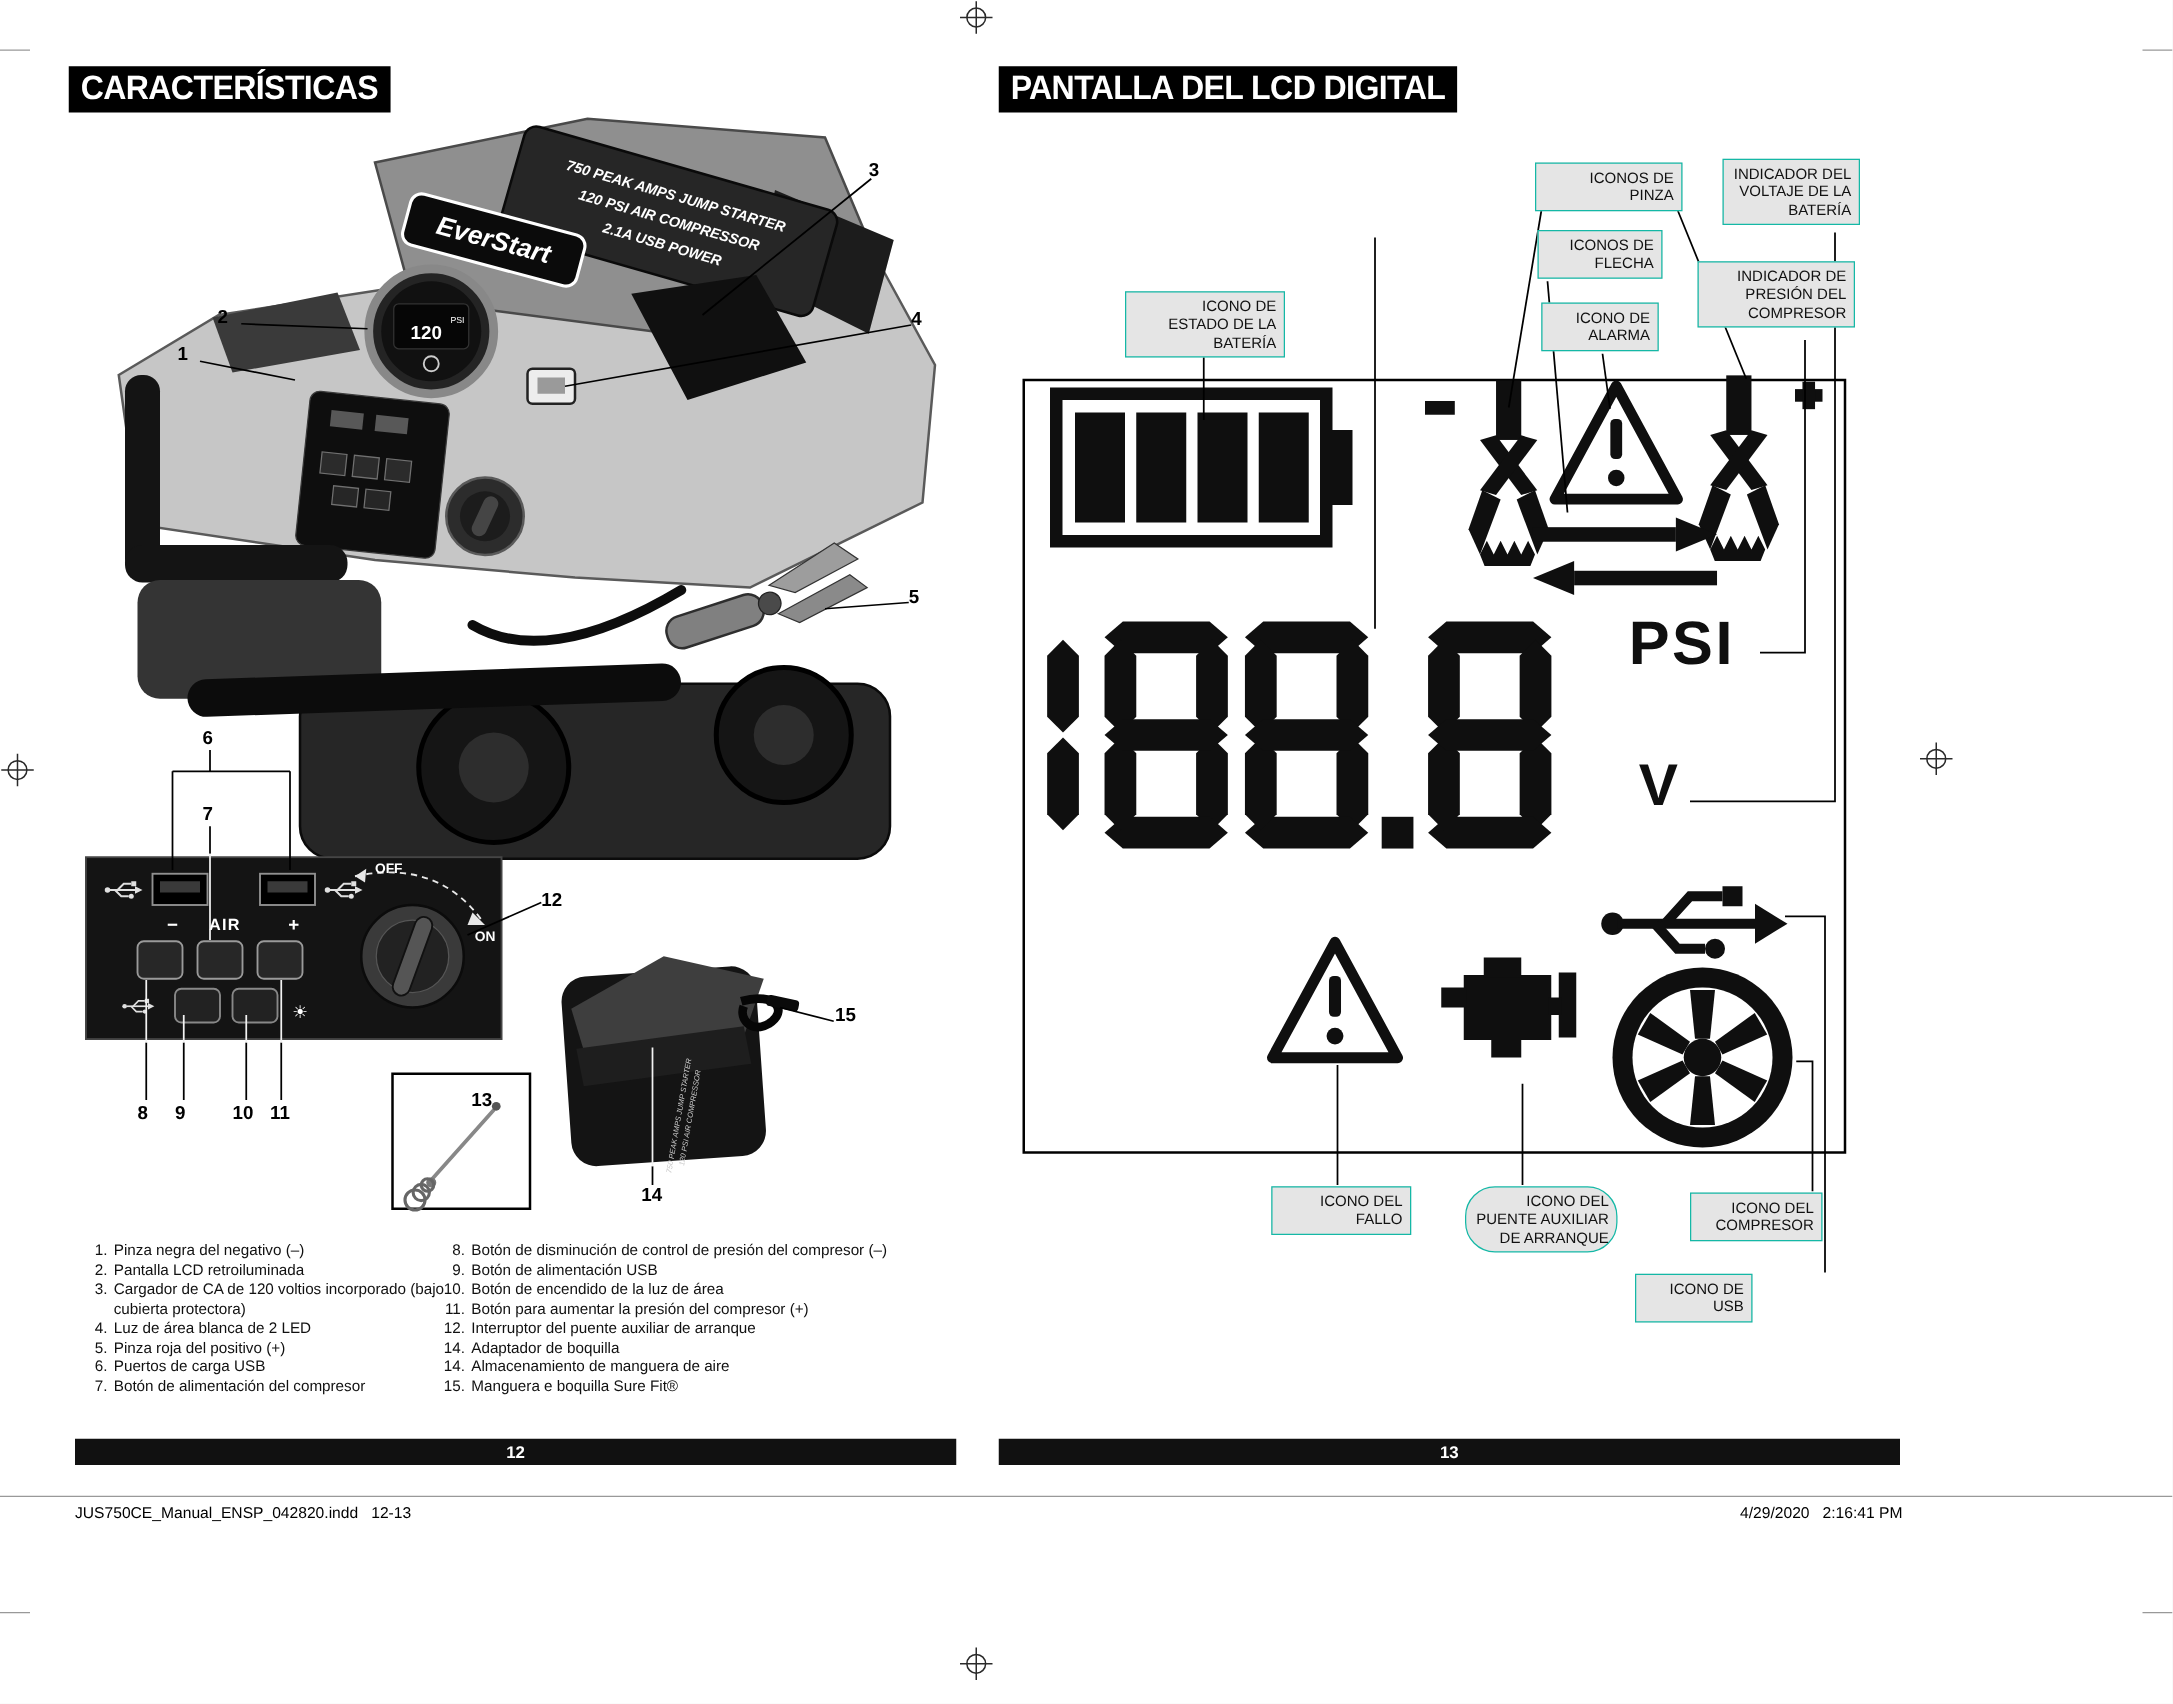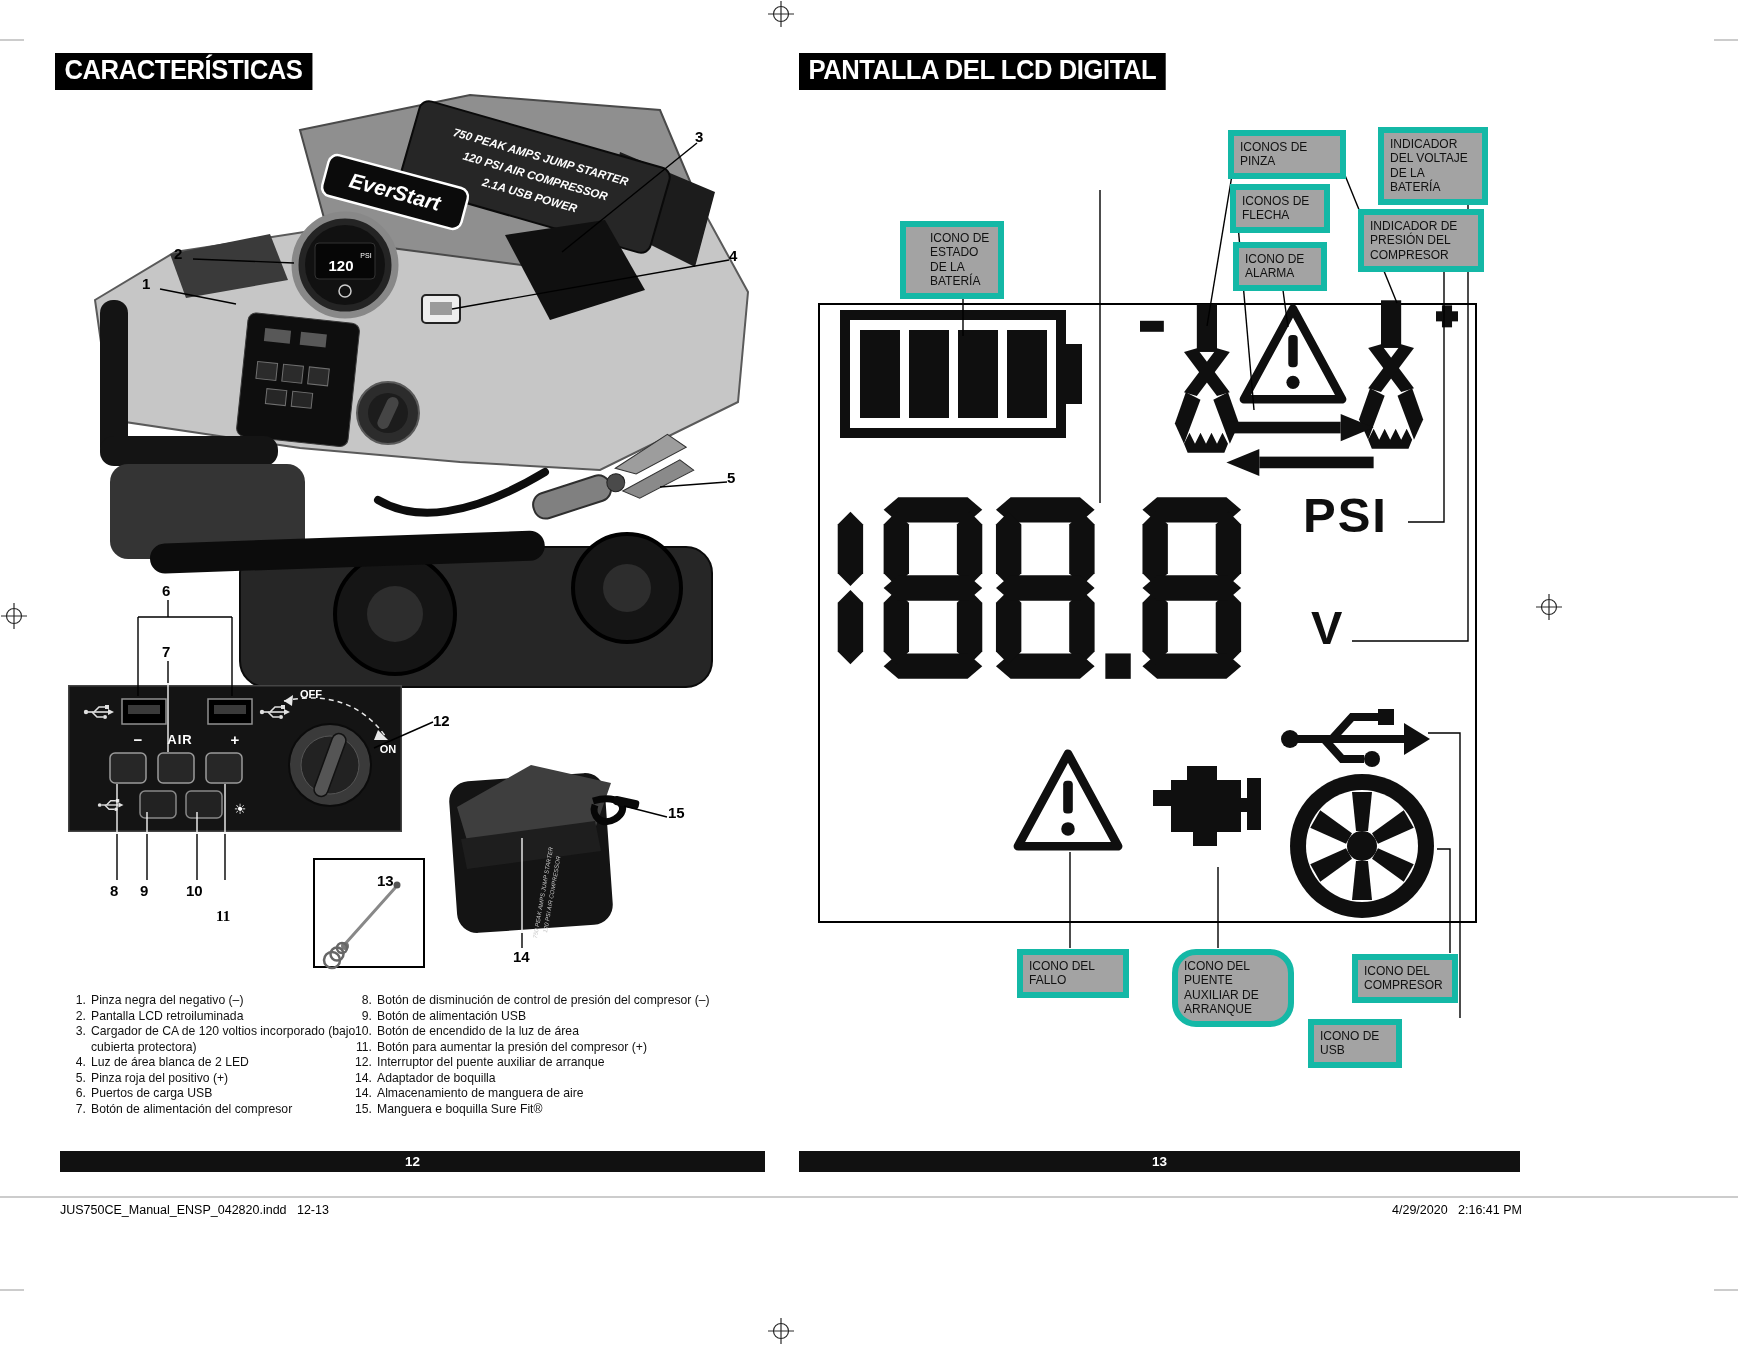--- a/index.html
+++ b/index.html
@@ -4,22 +4,22 @@
 <style>
   * { margin:0; padding:0; box-sizing:border-box; }
   body { background:#e8e8e8; font-family:"Liberation Sans", sans-serif; }
   #canvas { position:relative; width:1738px; height:1363px; background:#fff; overflow:hidden; }
   svg { display:block; overflow:visible; }
 
   .hdr { position:absolute; background:#000; color:#fff; font-weight:bold; font-size:27px;
          padding:2px 10px 4px; white-space:nowrap; letter-spacing:-0.5px;
          transform:scaleX(0.95); transform-origin:left center; z-index:2; }
 
-  .callout-box { position:absolute; border:6px solid #14b8a6; background:#a3a3a3; padding:4px 6px;
-                 font-size:12px; line-height:1.2; color:#111; z-index:3; }
+  .callout-box { position:absolute; border:1px solid #14b8a6; background:#e5e5e5; padding:4px 6px;
+                 font-size:12px; line-height:1.2; color:#111; z-index:3;text-align:right; }
   .num { position:absolute; font-size:15px; font-weight:bold; color:#000; z-index:4; }
 
   .pagebar { position:absolute; background:#111; color:#fff; font-weight:bold; font-size:13.5px;
              text-align:center; height:21px; line-height:21px; z-index:2; }
 
   .features { position:absolute; font-size:12.2px; line-height:15.5px; color:#111; z-index:2; }
   .feat-row { display:flex; }
   .feat-row .n { width:24px; text-align:right; margin-right:5px; flex:0 0 auto; }
   .feat-row .t { flex:1 1 auto; }
 
@@ -27,21 +27,21 @@
 
   .bigunit { position:absolute; font-weight:bold; color:#0f0f0f; z-index:1; letter-spacing:2px; }
   #lcd-frame { position:absolute; left:818px; top:303px; width:659px; height:620px;
                border:2.5px solid #000; background:#fff; z-index:0; }
   .icon-abs { position:absolute; z-index:1; }
   #overlay { position:absolute; left:0; top:0; z-index:2; pointer-events:none; }
 
   #b_digital  { left:1003px; top:147px; width:196px; }
   #b_pinza    { left:1228px; top:130px; width:118px; }
   #b_voltaje  { left:1378px; top:127px; width:110px; }
-  #b_estado   { left:900px;  top:221px; width:104px;padding-left:24px; }
+  #b_estado   { left:900px;  top:233px; width:128px;padding-left:24px; }
   #b_flecha   { left:1230px; top:184px; width:100px; }
   #b_alarma   { left:1233px; top:242px; width:94px; }
   #b_presion  { left:1358px; top:209px; width:126px; }
   #b_fallo    { left:1017px; top:949px; width:112px; }
   #b_puente   { left:1172px; top:949px; width:122px;border-radius:24px; }
   #b_compresor{ left:1352px; top:954px; width:106px; }
   #b_usb      { left:1308px; top:1019px; width:94px; }
 
   #box13 { position:absolute; left:313px; top:858px; width:112px; height:110px;
            border:2px solid #000; background:#fff; z-index:1; }
@@ -195,21 +195,21 @@
   <div class="num" style="left:142px; top:275px;">1</div>
   <div class="num" style="left:174px; top:245px;">2</div>
   <div class="num" style="left:695px; top:128px;">3</div>
   <div class="num" style="left:729px; top:247px;">4</div>
   <div class="num" style="left:727px; top:469px;">5</div>
   <div class="num" style="left:162px; top:582px;">6</div>
   <div class="num" style="left:162px; top:643px;">7</div>
   <div class="num" style="left:110px; top:882px;">8</div>
   <div class="num" style="left:140px; top:882px;">9</div>
   <div class="num" style="left:186px; top:882px;">10</div>
-  <div class="num" style="left:216px; top:908px;font-family:Liberation Serif, serif;">11</div>
+  <div class="num" style="left:216px; top:882px;">11</div>
   <div class="num" style="left:433px; top:712px;">12</div>
   <div class="num" style="left:377px; top:872px;">13</div>
   <div class="num" style="left:513px; top:948px;">14</div>
   <div class="num" style="left:668px; top:804px;">15</div>
 
   <div class="features" style="left:62px; top:993px; width:296px;">
     <div class="feat-row">
         <span class="n">1.</span>
         <span class="t">Pinza negra del negativo (–)</span>
       </div>

